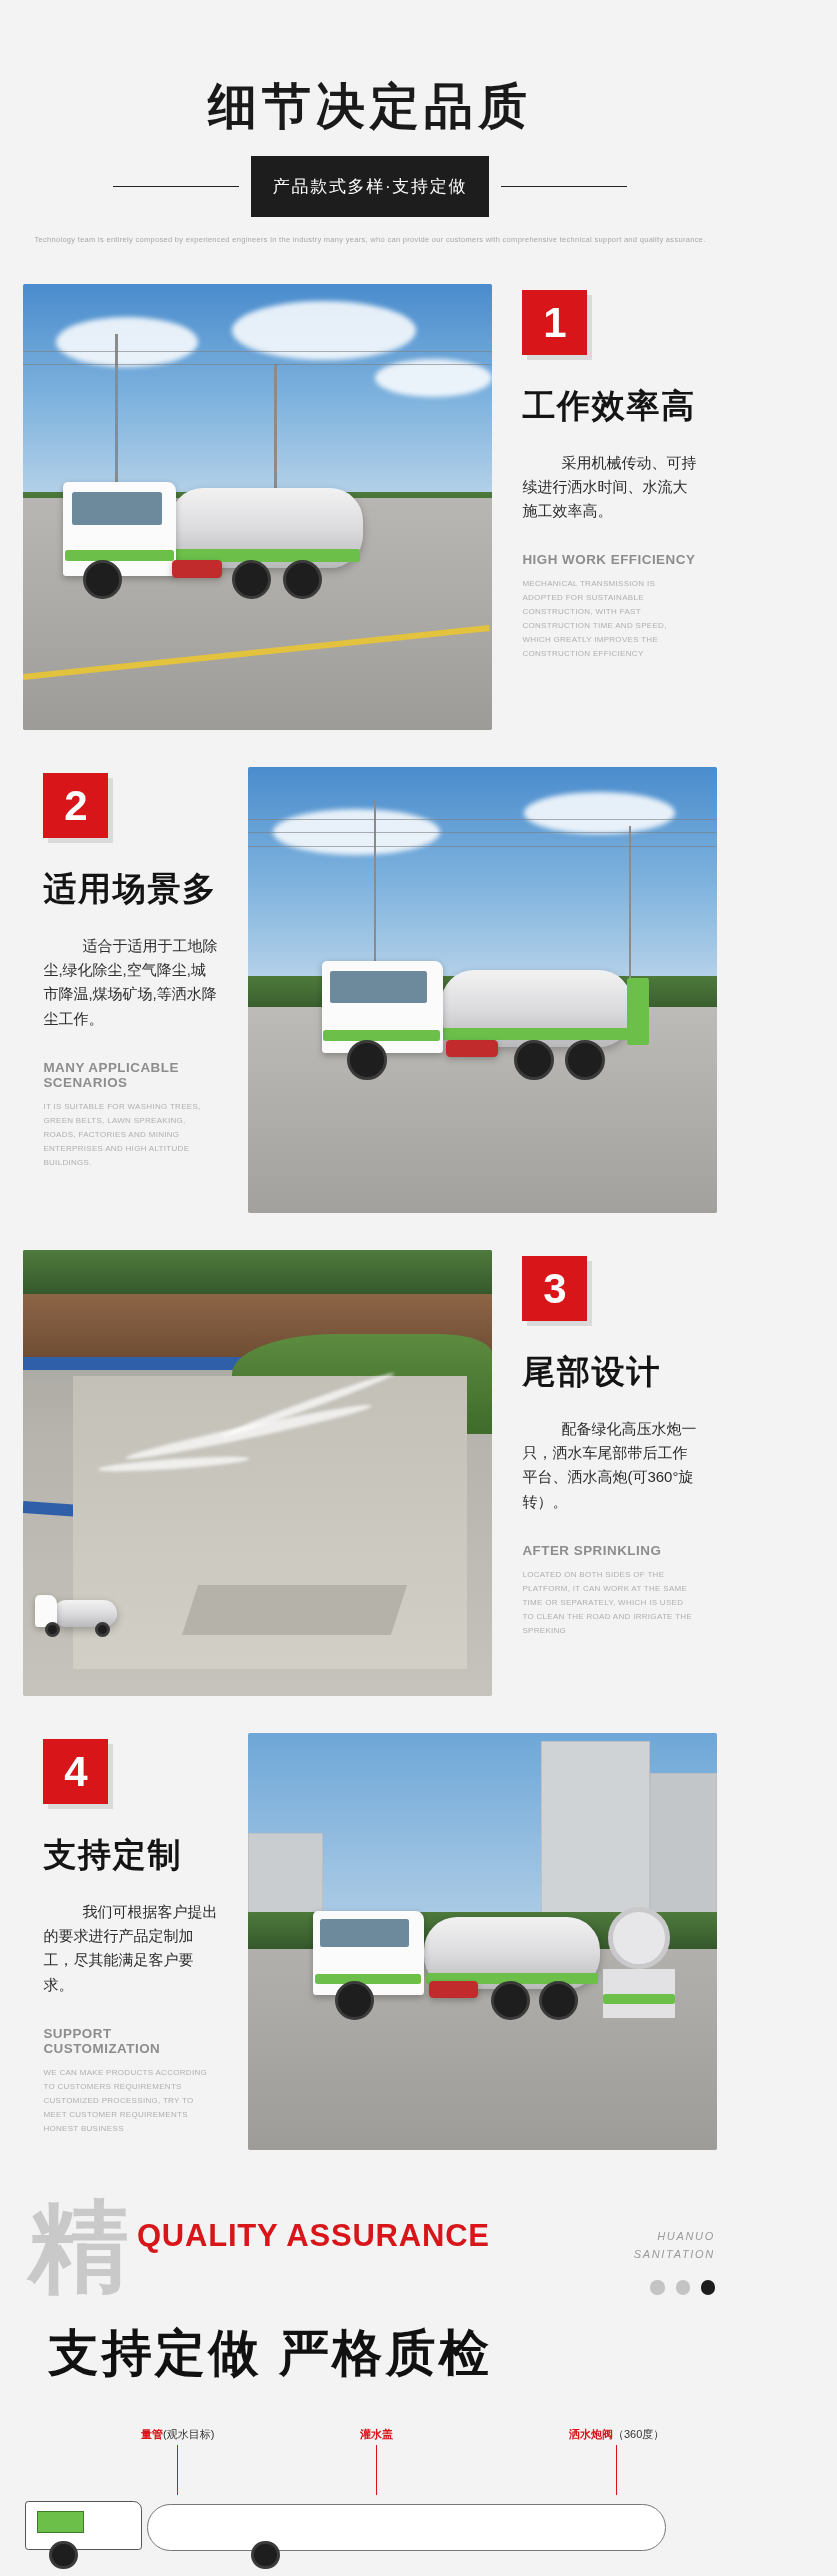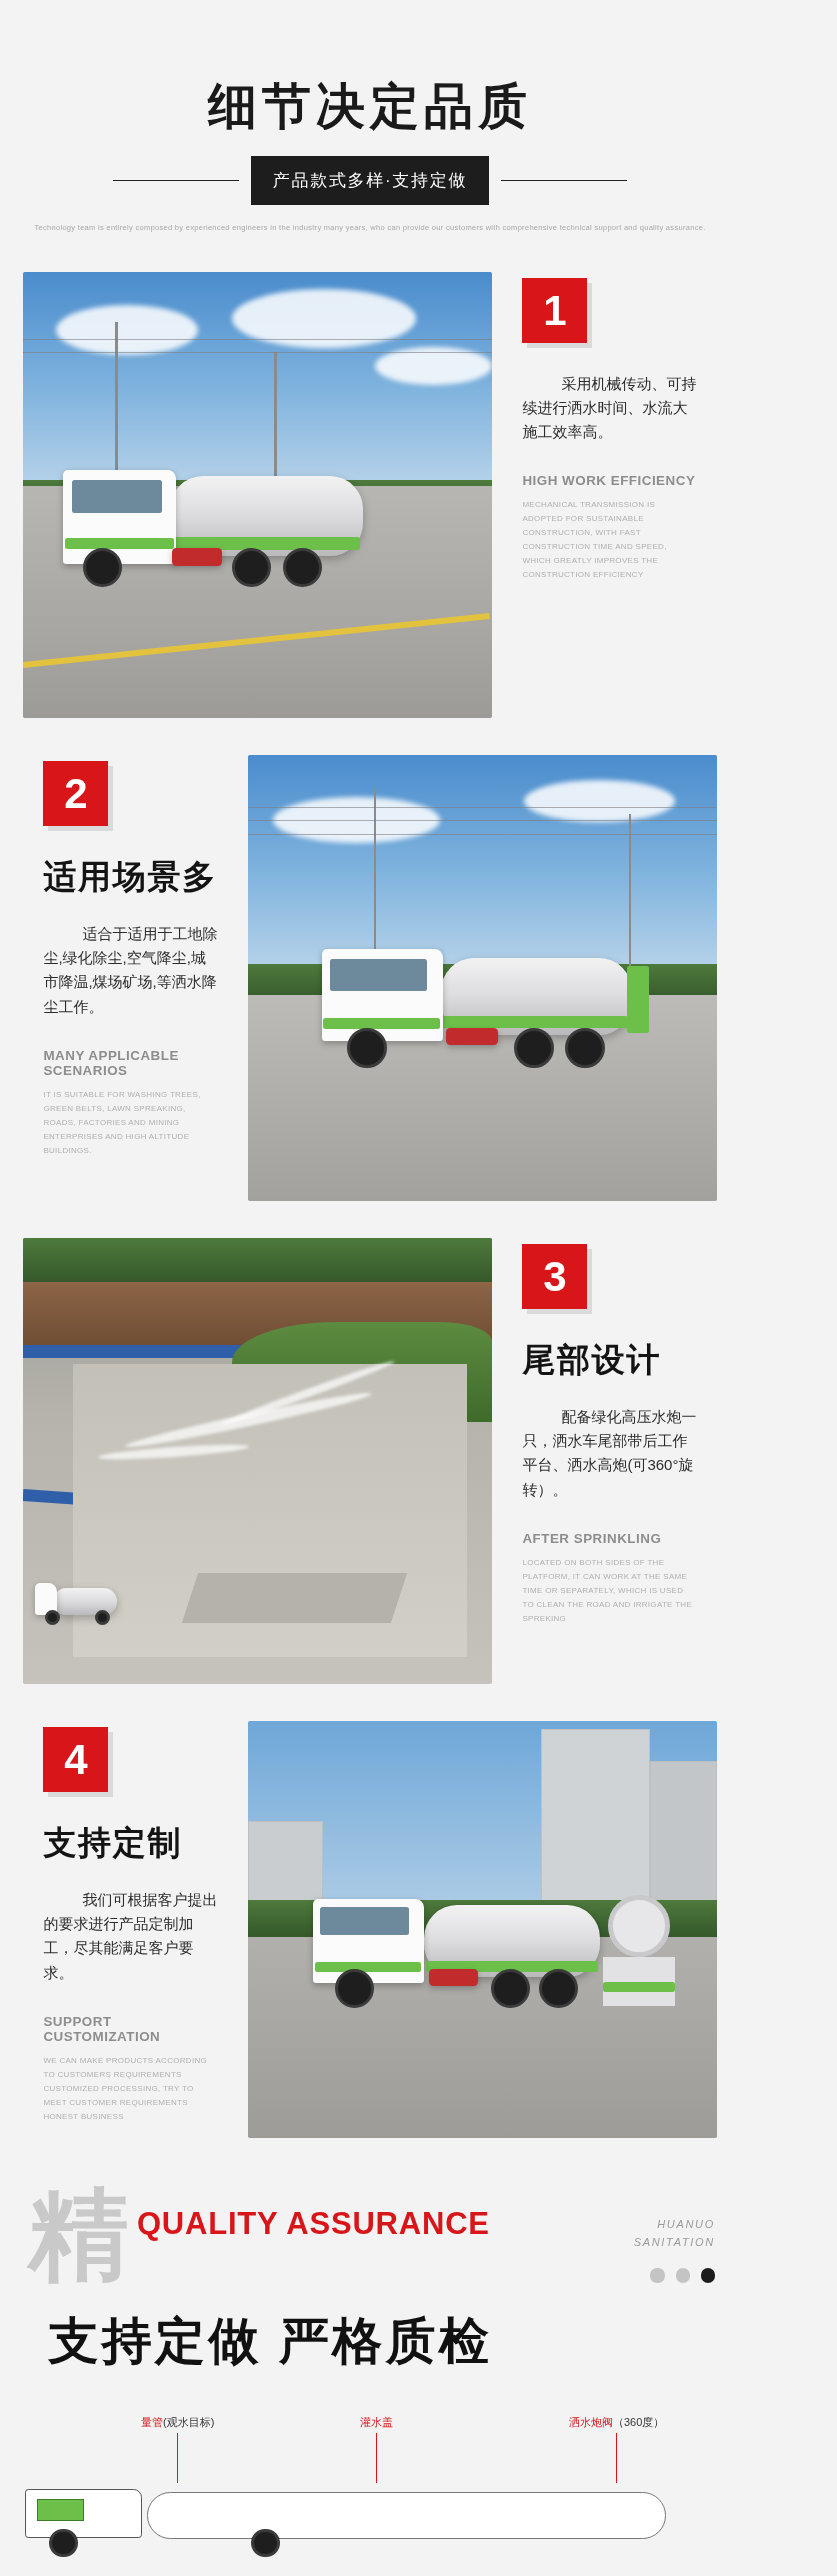--- a/index.html
+++ b/index.html
@@ -39,21 +39,21 @@
     width: 126px;
     height: 1.7px;
     background: #222;
   }
   .header-sub {
     display: inline-block;
     background: #1d1d1d;
     color: #fff;
     font-size: 17px;
     letter-spacing: 1.7px;
-    padding: 13px 22px;
+    padding: 19px 22px;
   }
   .header-en {
     margin-top: 17px;
     color: #a8a8a8;
     font-size: 7.5px;
     line-height: 1.7;
     letter-spacing: 0.3px;
   }
 
   
@@ -194,21 +194,21 @@
     position: relative;
     background: #f3f3f3;
     overflow: hidden;
   }
   .callout {
     position: absolute;
     text-align: center;
     font-size: 11px;
     color: #222;
   }
-  .callout .cl-main { color: #d8161a; font-weight: normal; text-align: center; }
+  .callout .cl-main { color: #d8161a; font-weight: bold; text-align: center; }
   .callout .cl-sub { color: #333; }
   .callout-line {
     width: 0.8px;
     background: #d8161a;
     margin: 3.3px auto 0;
     height: 50px;
   }
 
   
   .sky {
@@ -310,20 +310,21 @@
       <div class="cab" style="left:40px;top:198px;width:113px;height:94px;"></div>
       <div class="glass" style="left:49px;top:208px;width:90px;height:33px;"></div>
       <div class="green-stripe" style="left:42px;top:266px;width:109px;height:11px;"></div>
       <div class="wheel" style="left:60px;top:276px;width:39px;height:39px;"></div>
       <div class="wheel" style="left:209px;top:276px;width:39px;height:39px;"></div>
       <div class="wheel" style="left:260px;top:276px;width:39px;height:39px;"></div>
       <div class="truck-body" style="left:149px;top:276px;width:50px;height:18.4px;background:#c22b2b;"></div>
     </div>
     <div class="text-col">
       <div class="num-badge">1</div>
+      <div class="feat-title">工作效率高</div>
       <div class="feat-body">采用机械传动、可持续进行洒水时间、水流大施工效率高。</div>
       <div class="feat-en-title">HIGH WORK EFFICIENCY</div>
       <div class="feat-en-body">MECHANICAL TRANSMISSION IS ADOPTED FOR SUSTAINABLE CONSTRUCTION, WITH FAST CONSTRUCTION TIME AND SPEED, WHICH GREATLY IMPROVES THE CONSTRUCTION EFFICIENCY</div>
     </div>
   </div>
 
   <div class="feature reverse">
     <div class="photo">
       <div class="sky"></div>
       <div class="cloud" style="width:167px;height:46px;left:25px;top:42px;"></div>

